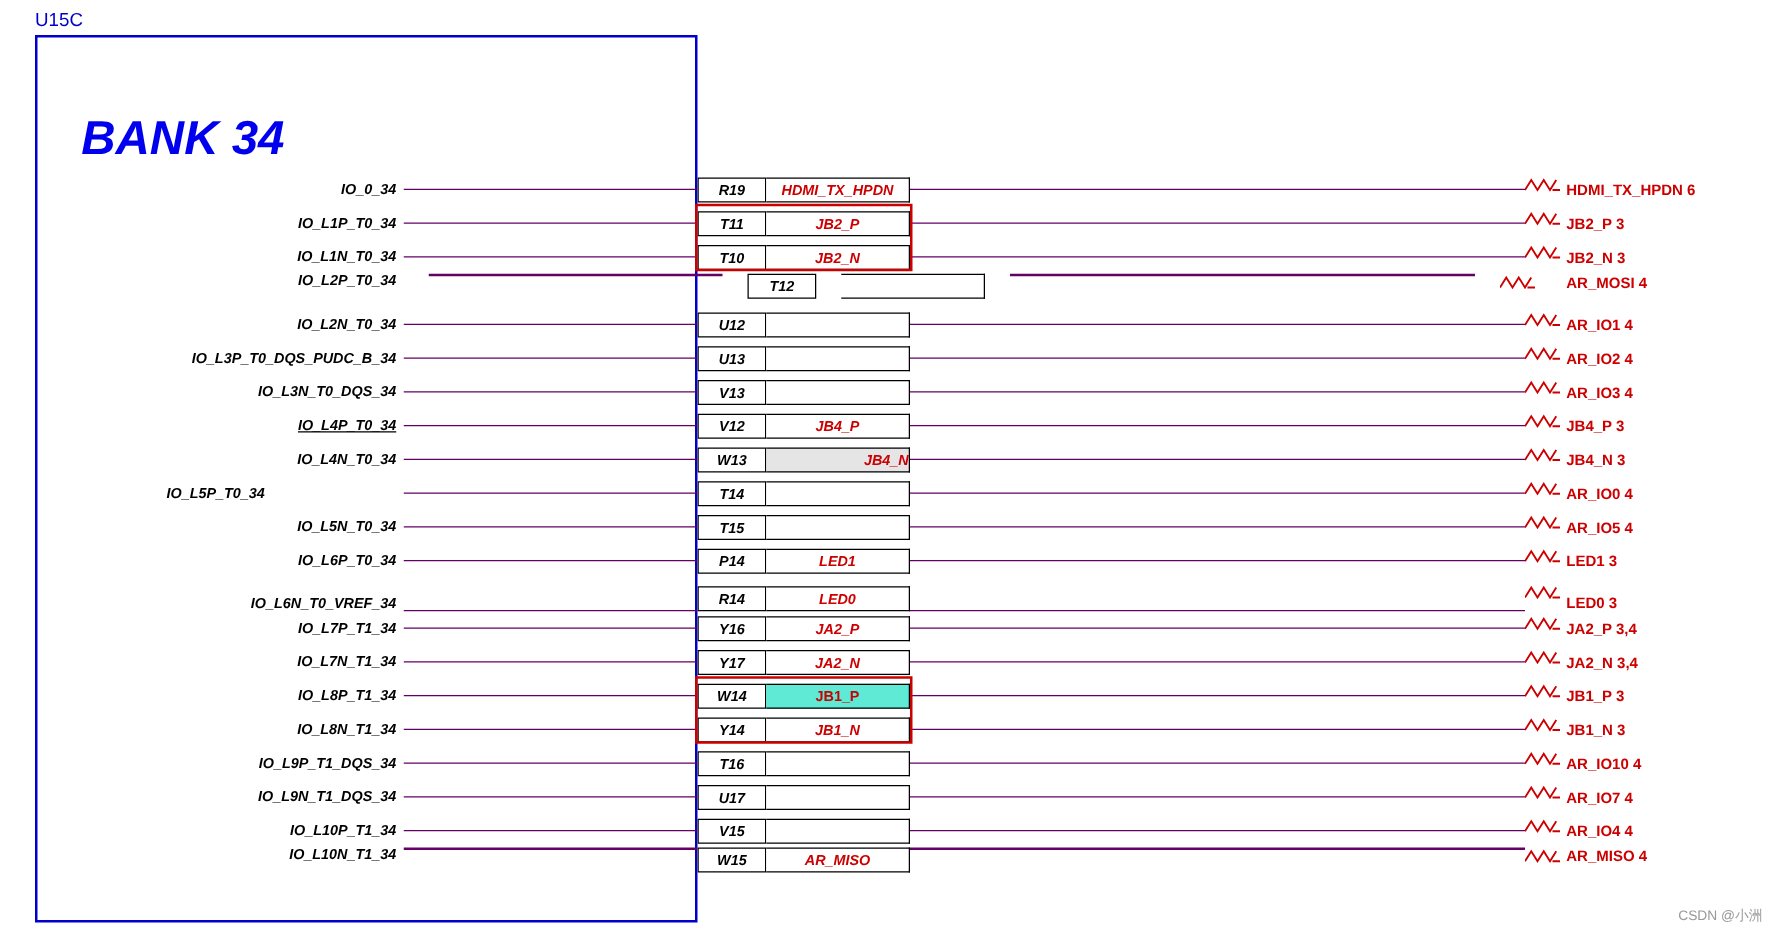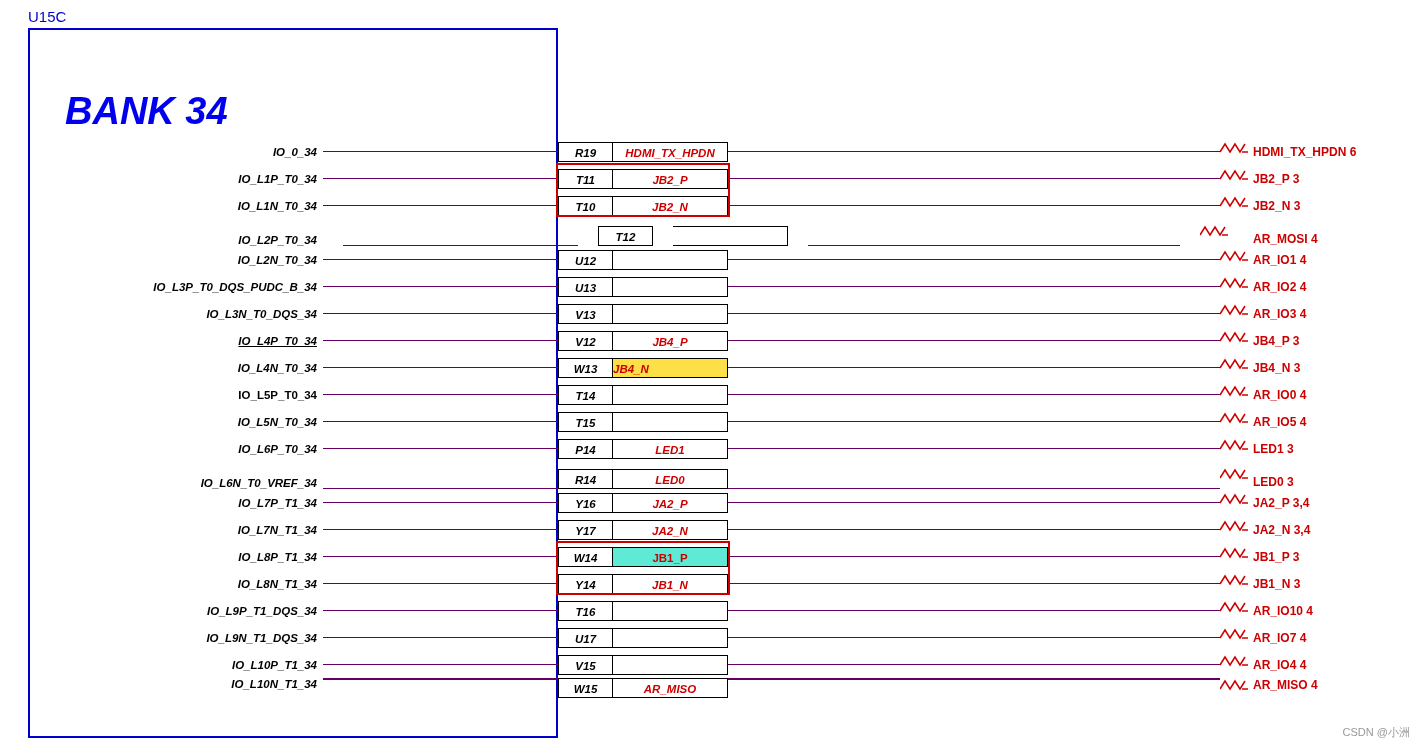--- a/index.html
+++ b/index.html
@@ -101,21 +101,21 @@
         <div style="width: 235px; height: 1.5px; background: rgb(102, 0, 102);"></div>
         <div style="width: 55px; text-align: center; font-size: 11.5px; font-weight: bold; font-style: italic; color: rgb(0, 0, 0); border: 1px solid rgb(0, 0, 0); height: 20px; line-height: 20px; background: white; position: relative; z-index: 2;">T10</div>
         <div style="width: 115px; text-align: center; font-size: 11.5px; font-weight: bold; font-style: italic; color: rgb(204, 0, 0); border-top: 1px solid rgb(0, 0, 0); border-right: 1px solid rgb(0, 0, 0); border-bottom: 1px solid rgb(0, 0, 0); border-image: initial; border-left: none; height: 20px; line-height: 20px; background: white; position: relative; z-index: 2;">JB2_N</div>
         <div style="flex: 1 1 0%; height: 1.5px; background: rgb(102, 0, 102); position: relative;"></div>
         <svg width="28" height="22" style="margin-left: 0px;">
           <polyline points="0,11 5,3 10,11 15,3 20,11 25,3" fill="none" stroke="#cc0000" stroke-width="1.5"></polyline>
           <polyline points="22,11 28,11" fill="none" stroke="#cc0000" stroke-width="1.5"></polyline>
         </svg>
         <div style="width: 160px; font-size: 12px; font-weight: bold; color: rgb(204, 0, 0); padding-left: 5px; white-space: nowrap;">JB2_N  3</div>
       </div>
-      <div style="display: flex; align-items: flex-end; height: 27px; position: relative; gap: 20px;">
+      <div style="display: flex; align-items: flex-start; height: 27px; position: relative; gap: 20px;">
         <div style="width: 295px; text-align: right; font-size: 11.5px; font-weight: bold; font-style: italic; color: rgb(0, 0, 0); padding-right: 6px; white-space: nowrap; overflow: visible;">IO_L2P_T0_34</div>
         <div style="width: 235px; height: 1.5px; background: rgb(102, 0, 102);"></div>
         <div style="width: 55px; text-align: center; font-size: 11.5px; font-weight: bold; font-style: italic; color: rgb(0, 0, 0); border: 1px solid rgb(0, 0, 0); height: 20px; line-height: 20px; background: white; position: relative; z-index: 2;">T12</div>
         <div style="width: 115px; height: 20px; border-top: 1px solid rgb(0, 0, 0); border-right: 1px solid rgb(0, 0, 0); border-bottom: 1px solid rgb(0, 0, 0); border-image: initial; border-left: none; background: white; position: relative; z-index: 2;"></div>
         <div style="flex: 1 1 0%; height: 1.5px; background: rgb(102, 0, 102); position: relative;"></div>
         <svg width="28" height="22" style="margin-left: 0px;">
           <polyline points="0,11 5,3 10,11 15,3 20,11 25,3" fill="none" stroke="#cc0000" stroke-width="1.5"></polyline>
           <polyline points="22,11 28,11" fill="none" stroke="#cc0000" stroke-width="1.5"></polyline>
         </svg>
         <div style="width: 160px; font-size: 12px; font-weight: bold; color: rgb(204, 0, 0); padding-left: 5px; white-space: nowrap;">AR_MOSI  4</div>
@@ -165,30 +165,30 @@
         <svg width="28" height="22" style="margin-left: 0px;">
           <polyline points="0,11 5,3 10,11 15,3 20,11 25,3" fill="none" stroke="#cc0000" stroke-width="1.5"></polyline>
           <polyline points="22,11 28,11" fill="none" stroke="#cc0000" stroke-width="1.5"></polyline>
         </svg>
         <div style="width: 160px; font-size: 12px; font-weight: bold; color: rgb(204, 0, 0); padding-left: 5px; white-space: nowrap;">JB4_P  3</div>
       </div>
       <div style="display: flex; align-items: center; height: 27px; position: relative;">
         <div style="width: 295px; text-align: right; font-size: 11.5px; font-weight: bold; font-style: italic; color: rgb(0, 0, 0); padding-right: 6px; white-space: nowrap; overflow: visible;">IO_L4N_T0_34</div>
         <div style="width: 235px; height: 1.5px; background: rgb(102, 0, 102);"></div>
         <div style="width: 55px; text-align: center; font-size: 11.5px; font-weight: bold; font-style: italic; color: rgb(0, 0, 0); border: 1px solid rgb(0, 0, 0); height: 20px; line-height: 20px; background: white; position: relative; z-index: 2;">W13</div>
-        <div style="width: 115px; text-align: left; font-size: 11.5px; font-weight: bold; font-style: italic; color: rgb(204, 0, 0); border-top: 1px solid rgb(0, 0, 0); border-right: 1px solid rgb(0, 0, 0); border-bottom: 1px solid rgb(0, 0, 0); border-image: initial; border-left: none; height: 20px; line-height: 20px; background: #fde047; position: relative; z-index: 2;">JB4_N</div>
+        <div style="width: 115px; text-align: right; font-size: 11.5px; font-weight: bold; font-style: italic; color: rgb(204, 0, 0); border-top: 1px solid rgb(0, 0, 0); border-right: 1px solid rgb(0, 0, 0); border-bottom: 1px solid rgb(0, 0, 0); border-image: initial; border-left: none; height: 20px; line-height: 20px; background: #e5e5e5; position: relative; z-index: 2;">JB4_N</div>
         <div style="flex: 1 1 0%; height: 1.5px; background: rgb(102, 0, 102); position: relative;"></div>
         <svg width="28" height="22" style="margin-left: 0px;">
           <polyline points="0,11 5,3 10,11 15,3 20,11 25,3" fill="none" stroke="#cc0000" stroke-width="1.5"></polyline>
           <polyline points="22,11 28,11" fill="none" stroke="#cc0000" stroke-width="1.5"></polyline>
         </svg>
         <div style="width: 160px; font-size: 12px; font-weight: bold; color: rgb(204, 0, 0); padding-left: 5px; white-space: nowrap;">JB4_N  3</div>
       </div>
       <div style="display: flex; align-items: center; height: 27px; position: relative;">
-        <div style="width: 295px; text-align: right; font-size: 11.5px; font-weight: bold; color: rgb(0, 0, 0); padding-right: 6px; white-space: nowrap; overflow: visible;">IO_L5P_T0_34</div>
+        <div style="width: 295px; text-align: center; font-size: 11.5px; font-weight: bold; font-style: italic; color: rgb(0, 0, 0); padding-right: 6px; white-space: nowrap; overflow: visible;">IO_L5P_T0_34</div>
         <div style="width: 235px; height: 1.5px; background: rgb(102, 0, 102);"></div>
         <div style="width: 55px; text-align: center; font-size: 11.5px; font-weight: bold; font-style: italic; color: rgb(0, 0, 0); border: 1px solid rgb(0, 0, 0); height: 20px; line-height: 20px; background: white; position: relative; z-index: 2;">T14</div>
         <div style="width: 115px; height: 20px; border-top: 1px solid rgb(0, 0, 0); border-right: 1px solid rgb(0, 0, 0); border-bottom: 1px solid rgb(0, 0, 0); border-image: initial; border-left: none; background: white; position: relative; z-index: 2;"></div>
         <div style="flex: 1 1 0%; height: 1.5px; background: rgb(102, 0, 102); position: relative;"></div>
         <svg width="28" height="22" style="margin-left: 0px;">
           <polyline points="0,11 5,3 10,11 15,3 20,11 25,3" fill="none" stroke="#cc0000" stroke-width="1.5"></polyline>
           <polyline points="22,11 28,11" fill="none" stroke="#cc0000" stroke-width="1.5"></polyline>
         </svg>
         <div style="width: 160px; font-size: 12px; font-weight: bold; color: rgb(204, 0, 0); padding-left: 5px; white-space: nowrap;">AR_IO0  4</div>
       </div>

